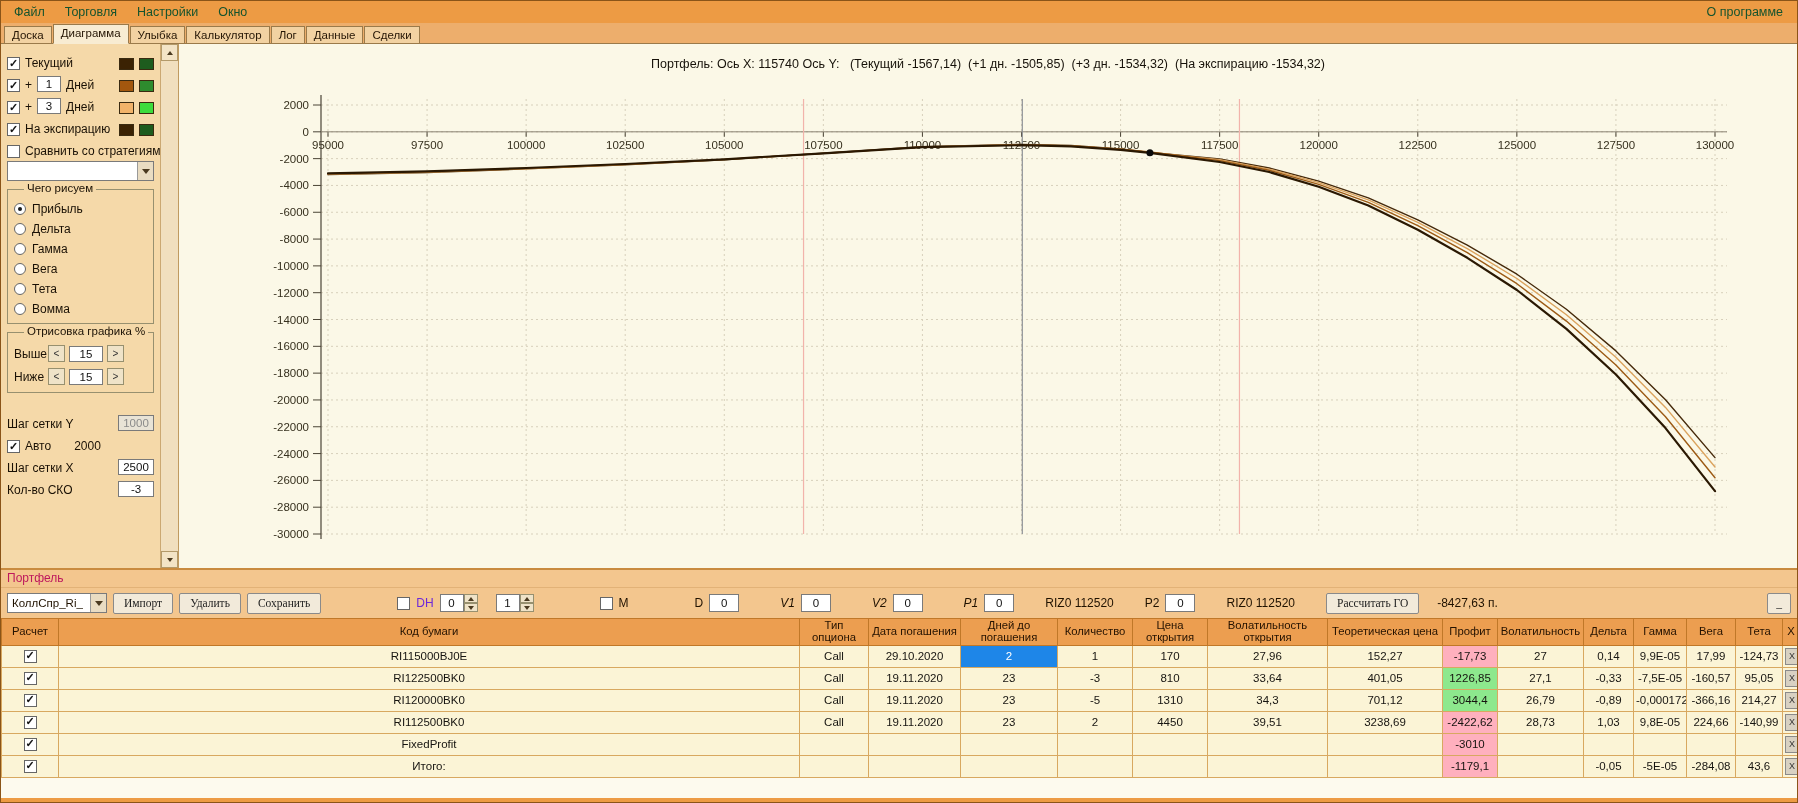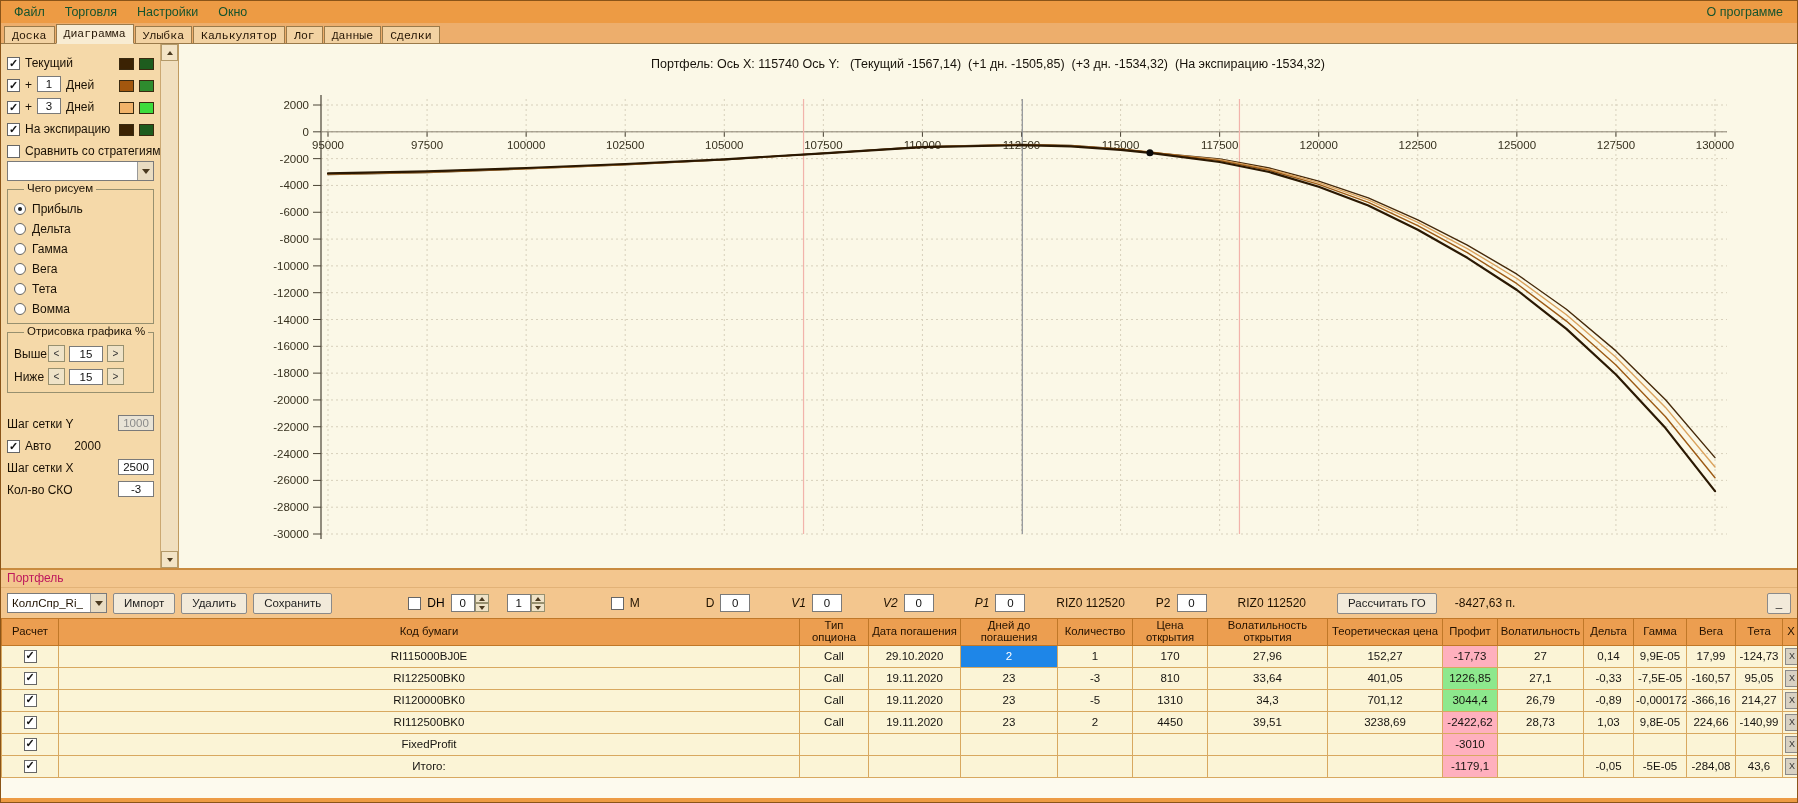--- a/index.html
+++ b/index.html
@@ -8,21 +8,21 @@
   .window { width:1798px; height:803px; position:relative; background:var(--window-tan,#F2BE83); border:1px solid #8a5418; overflow:hidden; }
 
   
   .menubar { height:22px; background:var(--chrome-orange,#ED9B44); display:flex; align-items:center; justify-content:space-between; padding:0 10px 0 4px; font-size:12.5px; color:#14532d; }
   .menu-left { display:flex; gap:2px; }
   .menu-item { padding:2px 9px; cursor:default; }
   .menu-right { padding:2px 4px; }
 
   
   .tabbar { height:21px; background:#EDAE6C; display:flex; align-items:flex-end; padding-left:3px; gap:1px; border-bottom:1px solid #9a7a4a; }
-  .tab { font-size:11.5px; padding:2px 7px 2px; background:#F2D2A2; border:1px solid #9a7a4a; border-bottom:none; height:17px; white-space:nowrap; color:#241504;font-family:Liberation Mono, monospace; }
+  .tab { font-size:11.5px; padding:2px 7px 2px; background:#F2D2A2; border:1px solid #9a7a4a; border-bottom:none; height:17px; white-space:nowrap; color:#241504; }
   .tab.active { background:#F8ECD2; height:20px; border-bottom:1px solid #F8ECD2; margin-bottom:-1px; }
 
   .main { display:flex; height:524px; }
 
   
   .sidebar { width:178px; background:var(--sidebar-tan,#F5D9A9); position:relative; padding:4px 24px 0 6px; font-size:12px; color:#1a1105; border-right:1px solid #c09a60; flex:none; }
   .sb-row { display:flex; align-items:flex-end; height:22px; gap:5px; }
   .lbl { white-space:nowrap; }
   .grow { flex:1; }
   .cb { width:13px; height:13px; background:#fff; border:1px solid #666; display:inline-flex; align-items:center; justify-content:center; font-size:11px; flex:none; }
@@ -52,28 +52,28 @@
 
   
   .chart-area { flex:1; background:var(--chart-cream,#FBF8E7); position:relative; overflow:hidden; }
   .chart-title { position:absolute; top:13px; left:0; width:100%; text-align:center; font-size:12.5px; color:#17120a; white-space:pre; }
   svg text { font-family:"Liberation Sans", sans-serif; font-size:11.5px; fill:#36301e; }
 
   
   .bottom { border-top:2px solid #C98B3F; background:var(--toolbar-tan,#F3C68E); }
   .portfolio-label { height:17px; font-size:12px; padding:1px 6px; color:#be185d; }
   .toolbar { height:31px; display:flex; align-items:center; padding:12px 6px; gap:6px; font-size:12px; color:#201200; border-top:1px solid #E2B277; }
-  .btn { height:21px; padding:0 10px; background:#F2EADA; border:1px solid #8a8a8a; border-radius:2px; font-size:11.5px; font-family:Liberation Sans, sans-serif; color:#222; white-space:nowrap; }
+  .btn { height:21px; padding:0 10px; background:#F2EADA; border:1px solid #8a8a8a; border-radius:2px; font-size:11.5px; font-family:Liberation Serif, serif; color:#222; white-space:nowrap; }
   .tb-input { width:30px; height:18px; text-align:center; border:1px solid #7a7a7a; background:#fff; font-size:11.5px; font-family:inherit; color:#111; }
   .w22 { width:24px; }
   .w100 { width:100px; margin:0; }
   .spinner { display:flex; height:18px; }
   .spin-btns { width:14px; display:flex; flex-direction:column; }
   .spin-btn { flex:1; background:#EFE3C8; border:1px solid #97906f; display:flex; align-items:center; justify-content:center; }
-  .dh { color:#000000; }
+  .dh { color:#6d28d9; }
   .ml70 { margin-left:70px; } .ml60 { margin-left:60px; }
   .ml35 { margin-left:35px;font-style:italic; } .ml25 { margin-left:25px; } .ml18 { margin-left:18px; } .ml12 { margin-left:12px; }
   .corner { margin-left:auto; width:24px; padding:0; }
 
   
   table { width:100%; border-collapse:collapse; table-layout:fixed; background:var(--table-row,#FBF4D6); font-size:11.5px; }
   th { background:var(--table-header,#EC9E50); border:1px solid #C07828; font-weight:normal; color:#241200; height:24px; line-height:1.05; padding:1px 2px; font-size:11.3px; overflow:hidden; }
   td { border:1px solid #D8A860; height:22px; text-align:center; padding:0 2px; color:#161410; overflow:hidden; white-space:nowrap; }
   td.profit.neg { background:var(--profit-neg,#FFB0BE); }
   td.profit.pos { background:var(--profit-pos,#8DE88D); }

